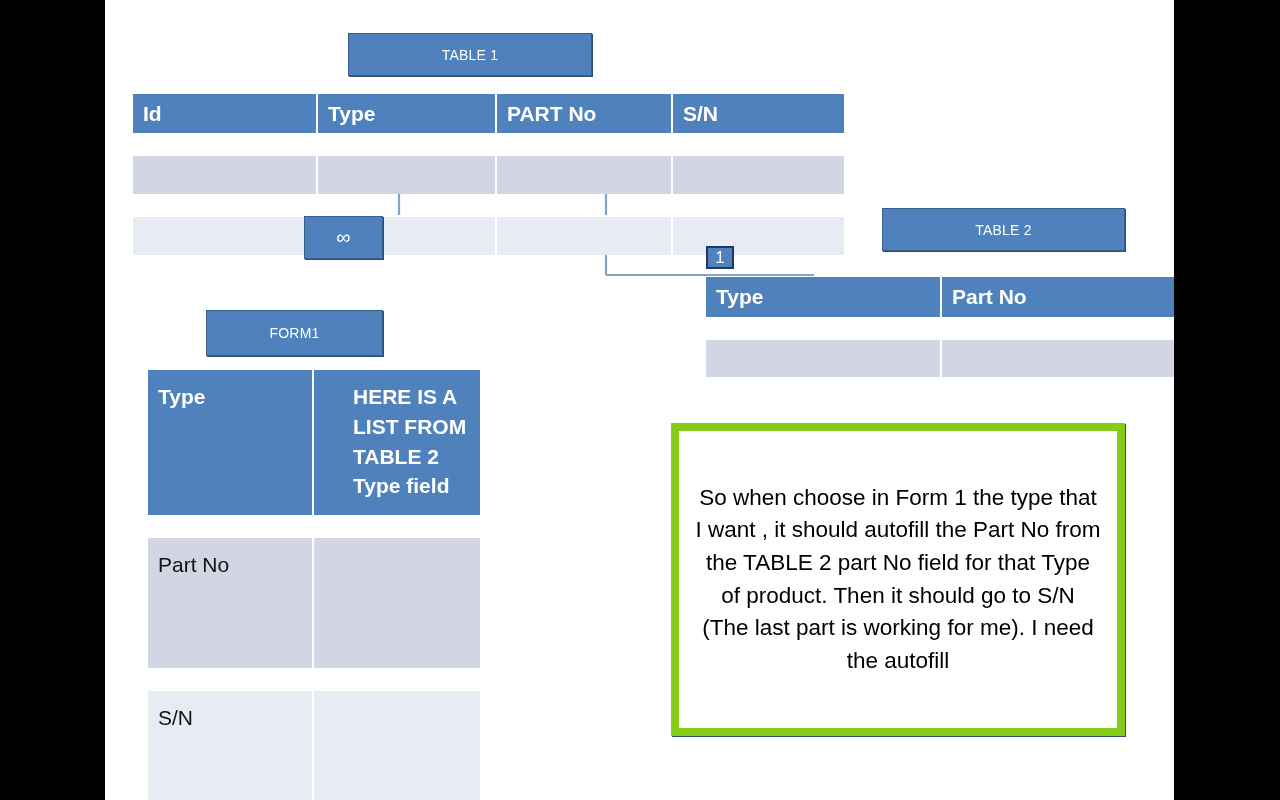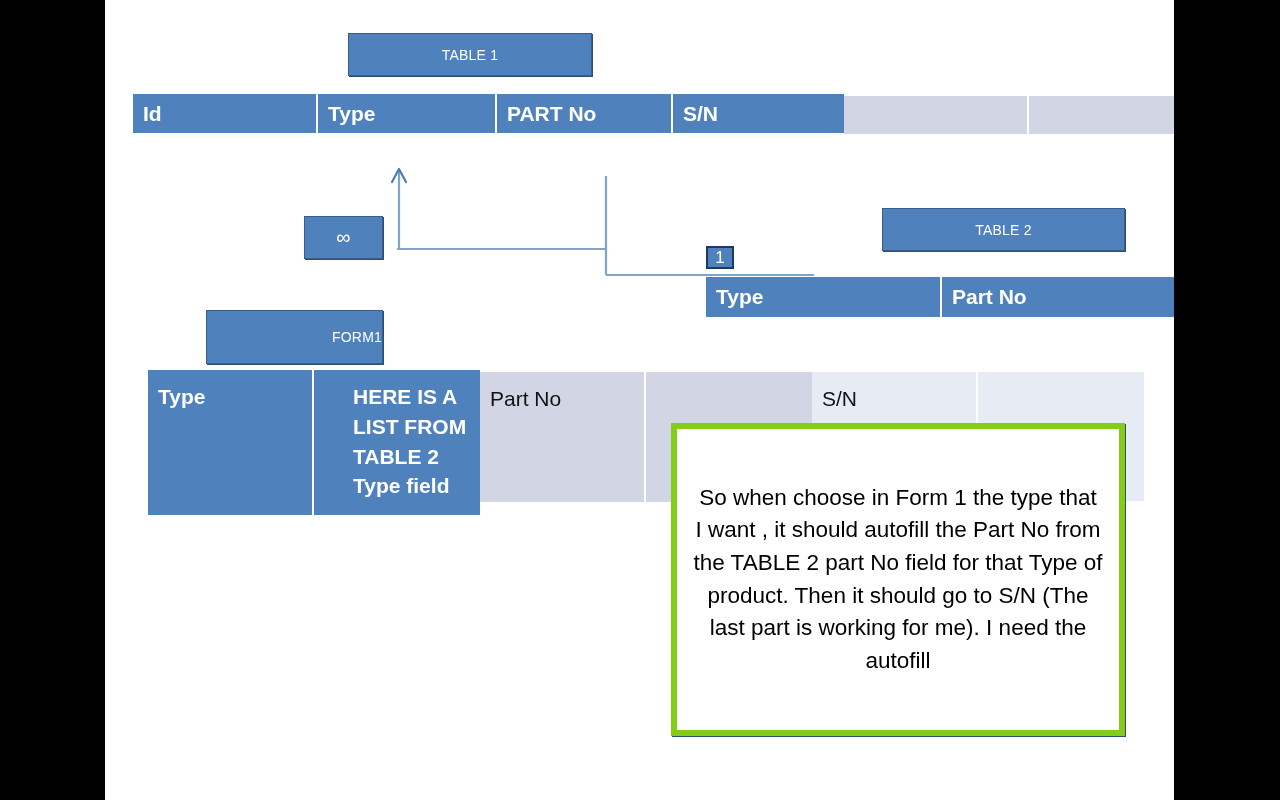--- a/index.html
+++ b/index.html
@@ -48,21 +48,22 @@
     justify-content: center;
     font-size: 14px;
     letter-spacing: 0.2px;
     font-family: "Liberation Sans", sans-serif;
   }
 
   
   .grid-table {
     position: absolute;
     display: flex;
-    flex-direction: row;
+    flex-direction: column;
+    gap: 21px;
   }
   .grid-row { display: flex; width: 100%; }
   .grid-cell {
     position: relative;
     padding: 5px 10px 0 10px;
     font-size: 21px;
     line-height: 1.42;
     overflow: hidden;
     white-space: pre-wrap;
   }
@@ -145,21 +146,21 @@
     width: 1069px; height: 800px;
     pointer-events: none;
   }
 
   
   #note-box {
     position: absolute;
     left: 566px; top: 423px;
     width: 454px; height: 313px;
     background: #ffffff;
-    border: 6px solid #84cc16;
+    border: 8px solid #84cc16;
     box-shadow: 1px 1px 0 #2E4E72;
     display: flex;
     align-items: center;
     justify-content: center;
     padding: 0 16px;
   }
   #note-text {
     text-align: center;
     font-size: 22.5px;
     line-height: 1.45;
@@ -228,21 +229,21 @@
       <div class="grid-row hdr-row">
         <div class="grid-cell c0">Type</div>
         <div class="grid-cell c1">Part No</div>
       </div>
       <div class="grid-row band-a">
         <div class="grid-cell c0"></div>
         <div class="grid-cell c1"></div>
       </div>
     </div>
 
-    <div class="title-chip" style="left:101px; top:310px; width:177px; height:54px;justify-content:flex-end;">
+    <div class="title-chip" style="left:101px; top:310px; width:177px; height:46px;">
       <span>FORM1</span>
     </div>
 
     <div class="grid-table" id="form-table">
       <div class="grid-row row-head">
         <div class="grid-cell fc0">Type</div>
         <div class="grid-cell fc1">HERE IS A LIST FROM TABLE 2 Type field</div>
       </div>
       <div class="grid-row band-a row-part">
         <div class="grid-cell fc0">Part No</div>

